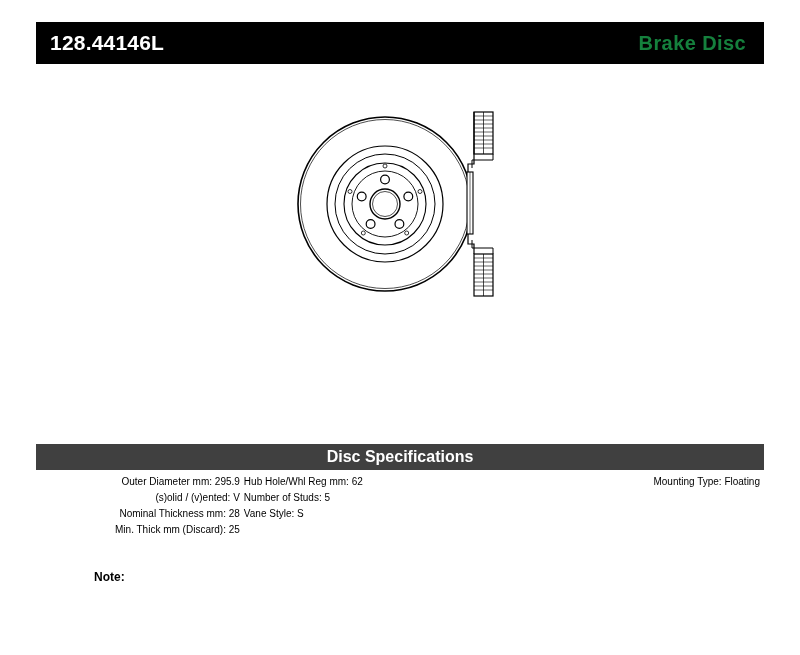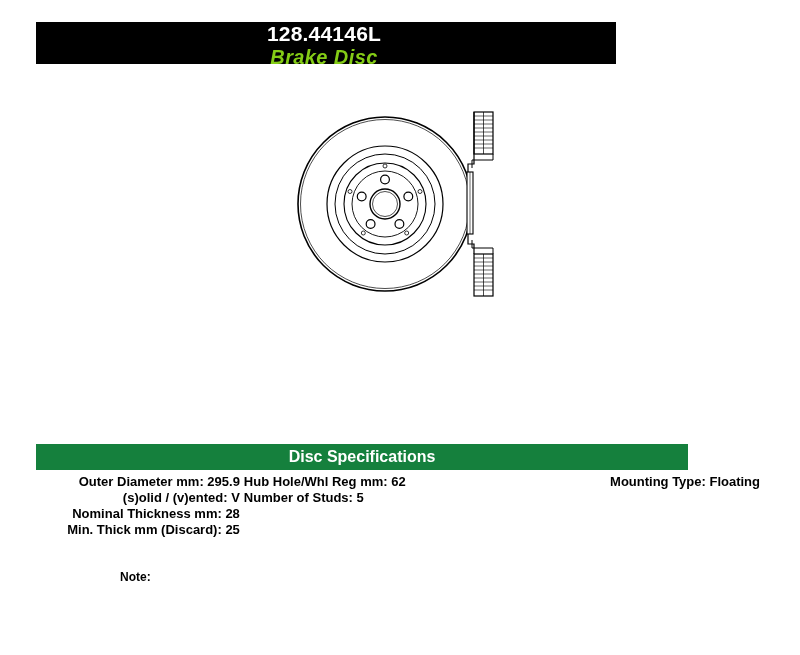--- a/index.html
+++ b/index.html
@@ -14,44 +14,42 @@
     color: #000000;
     position: relative;
     overflow: hidden;
   }
 
   
   .header-bar {
     position: absolute;
     left: 36px;
     top: 22px;
-    width: 580px;
+    width: 728px;
     height: 42px;
     background: #000000;
     display: flex;
     align-items: center;
     justify-content: space-between;
     box-sizing: border-box;
     padding: 0 18px 0 14px;
-    flex-direction: column;
   }
   .part-number {
     color: #ffffff;
     font-size: 21px;
     font-weight: bold;
     letter-spacing: 0.2px;
     white-space: nowrap;
   }
   .product-type {
-    color: #84cc16;
+    color: #15803d;
     font-size: 20px;
     font-weight: bold;
     letter-spacing: 0.4px;
     white-space: nowrap;
-    font-style: italic;
   }
 
   
   .drawing-area {
     position: absolute;
     left: 36px;
     top: 75px;
     width: 728px;
     height: 350px;
   }
@@ -64,43 +62,43 @@
     position: absolute;
     left: 428px;
     top: 29px;
   }
 
   
   .spec-title-bar {
     position: absolute;
     left: 36px;
     top: 444px;
-    width: 652px;
+    width: 728px;
     height: 26px;
-    background: #15803d;
+    background: #404040;
     color: #ffffff;
     font-size: 16px;
     font-weight: bold;
     display: flex;
     align-items: center;
     justify-content: center;
     box-sizing: border-box;
   }
 
   .spec-columns {
     position: absolute;
     left: 36px;
     top: 474px;
     width: 728px;
     display: flex;
     align-items: flex-start;
   }
   .spec-col {
-    font-size: 13px;
-    font-weight: bold;
+    font-size: 10px;
+    font-weight: normal;
     line-height: 16px;
   }
   .col-left {
     width: 205px;
     text-align: right;
     padding-right: 4px;
   }
   .col-mid {
     width: 290px;
     padding-right: 4px;
@@ -117,21 +115,21 @@
   
   .note-row {
     position: absolute;
     left: 36px;
     top: 570px;
     width: 728px;
     font-size: 12px;
     font-weight: bold;
   }
   .note-label {
-    margin-left: 84px;
+    margin-left: 58px;
   }
 </style>
 </head>
 <body>
 
 <div class="header-bar">
   <div class="part-number">128.44146L</div>
   <div class="product-type">Brake Disc</div>
 </div>
 
@@ -220,20 +218,21 @@
   <div class="spec-col col-left">
     <div class="spec-line">Outer Diameter mm: 295.9</div>
     <div class="spec-line">(s)olid / (v)ented: V</div>
     <div class="spec-line">Nominal Thickness mm: 28</div>
     <div class="spec-line">Min. Thick mm (Discard): 25</div>
   </div>
 
   <div class="spec-col col-mid">
     <div class="spec-line">Hub Hole/Whl Reg mm: 62</div>
     <div class="spec-line">Number of Studs: 5</div>
+    <div class="spec-line">Vane Style: S</div>
   </div>
 
   <div class="spec-col col-right">
     <div class="spec-line">Mounting Type: Floating</div>
   </div>
 
 </div>
 
 <div class="note-row">
   <span class="note-label">Note:</span>

